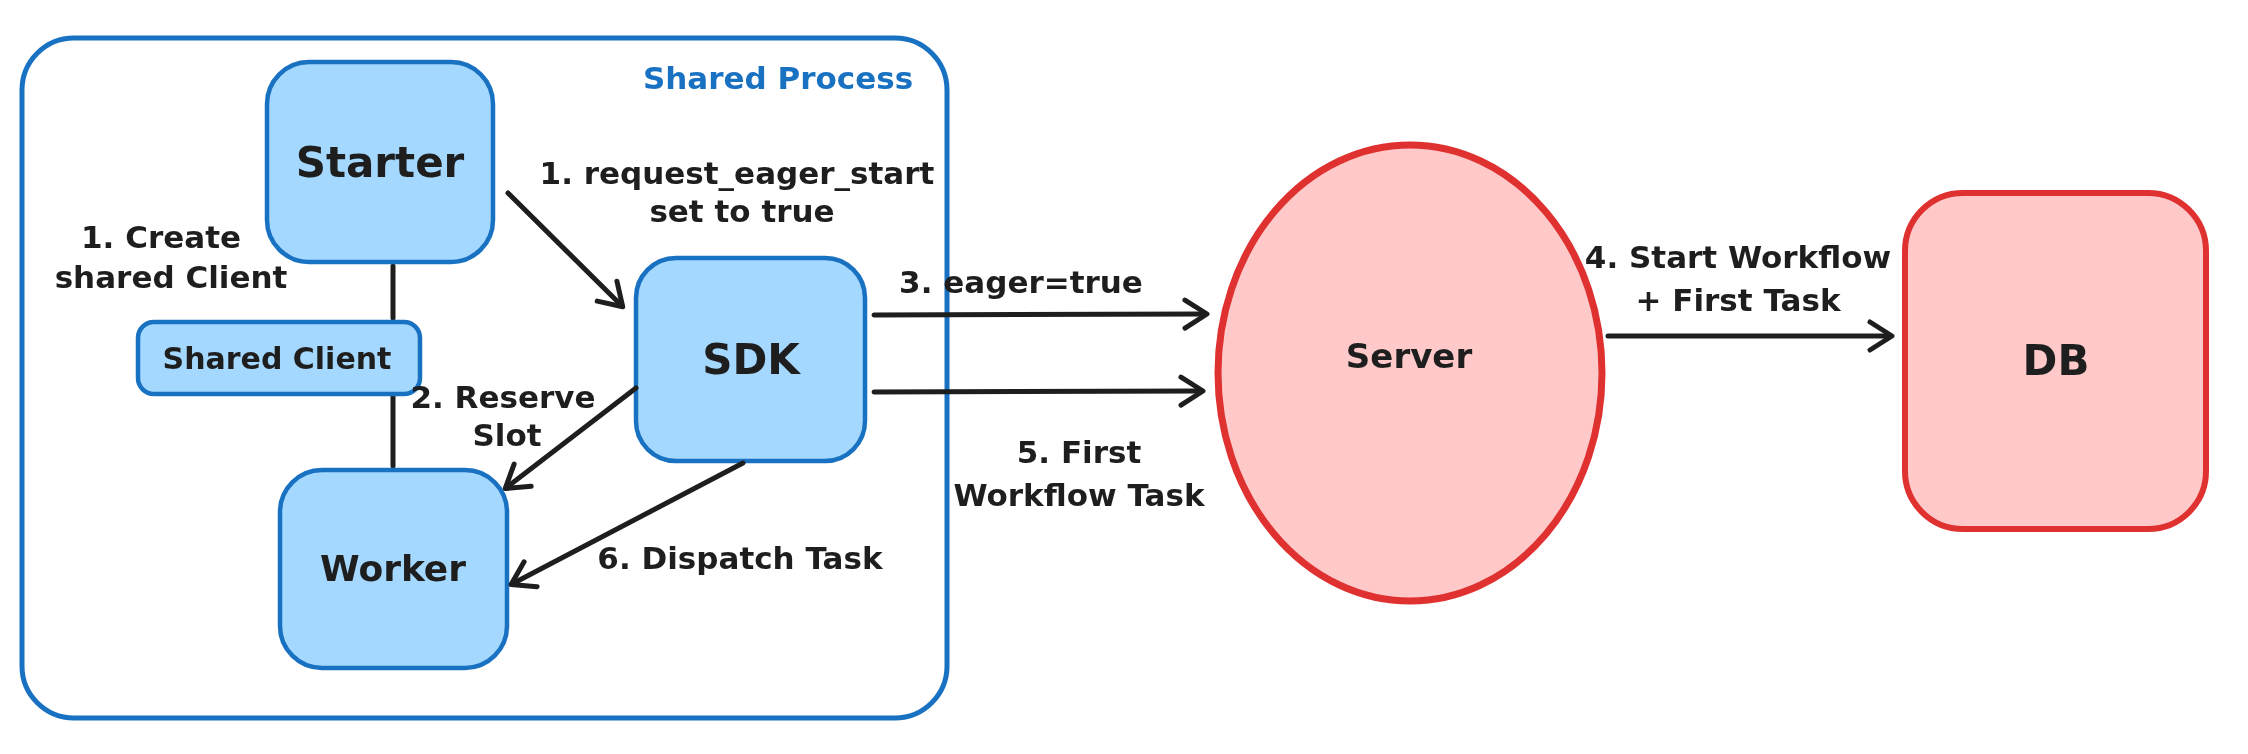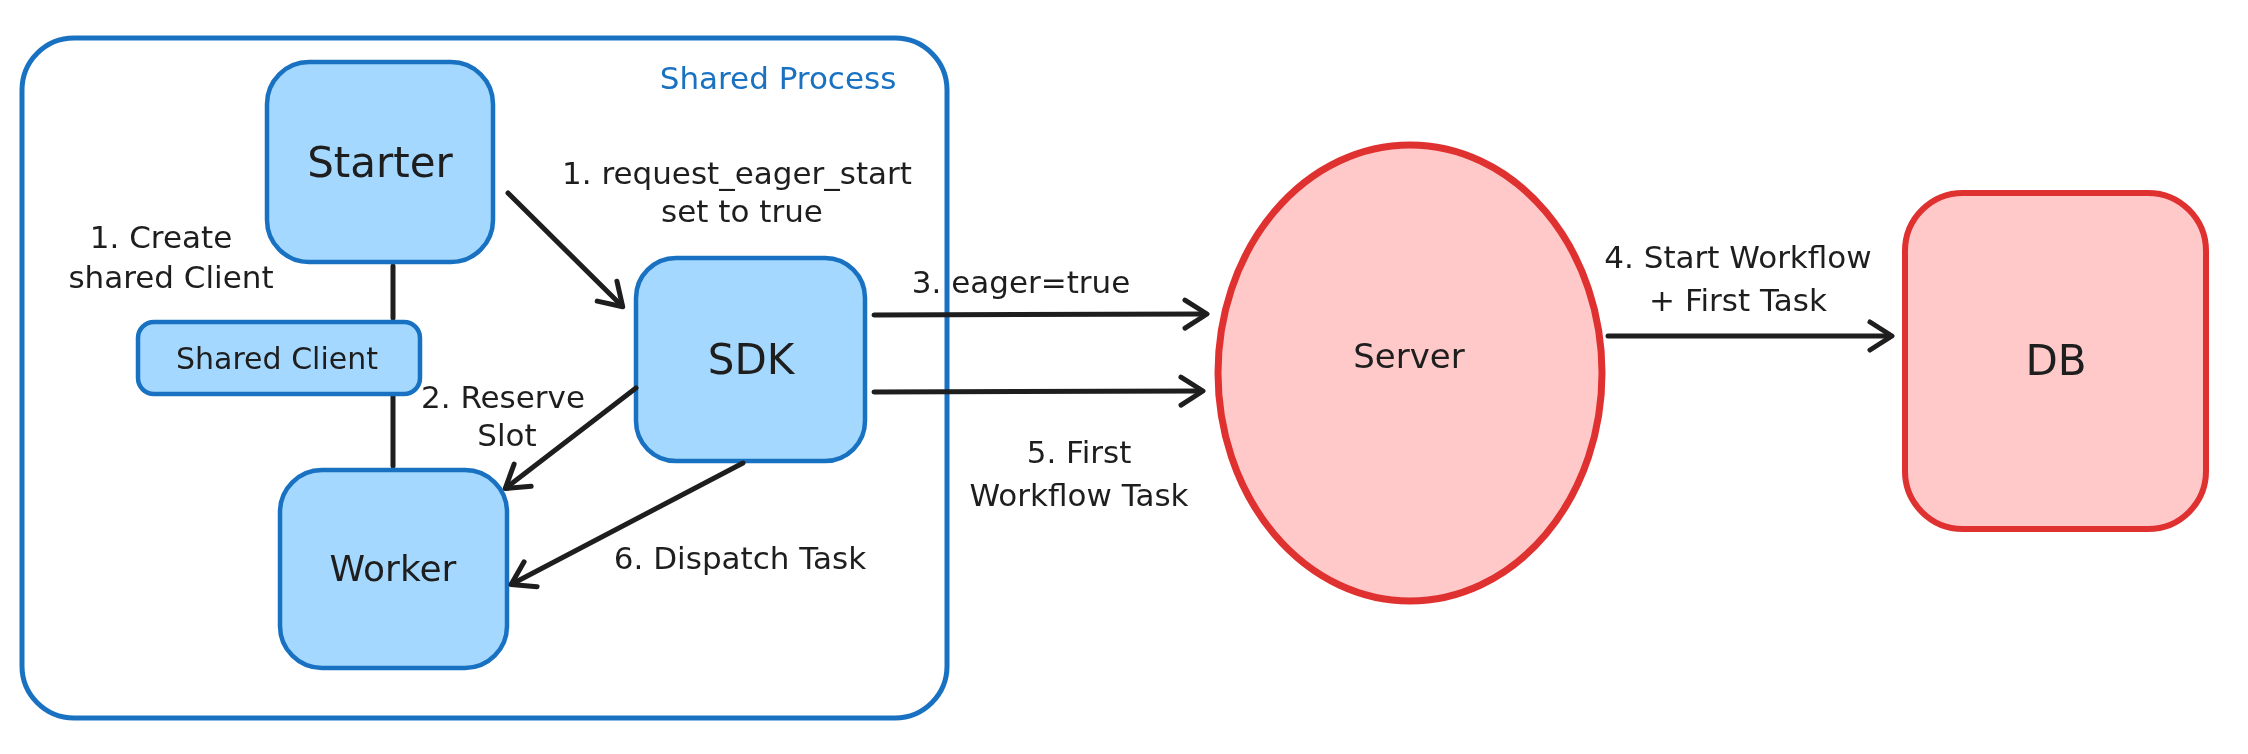--- a/index.html
+++ b/index.html
@@ -6,20 +6,21 @@
     margin: 0;
     padding: 0;
     background: #ffffff;
   }
   .canvas {
     position: relative;
     width: 2248px;
     height: 754px;
     background: #ffffff;
     overflow: hidden;
+    font-weight: bold;
   }
   svg { display: block; }
   text {
     font-family: "DejaVu Sans", sans-serif;
     fill: #1e1e1e;
     text-anchor: middle;
   }
   .blue-text { fill: #1971c2; }
   .container-rect {
     fill: none;

